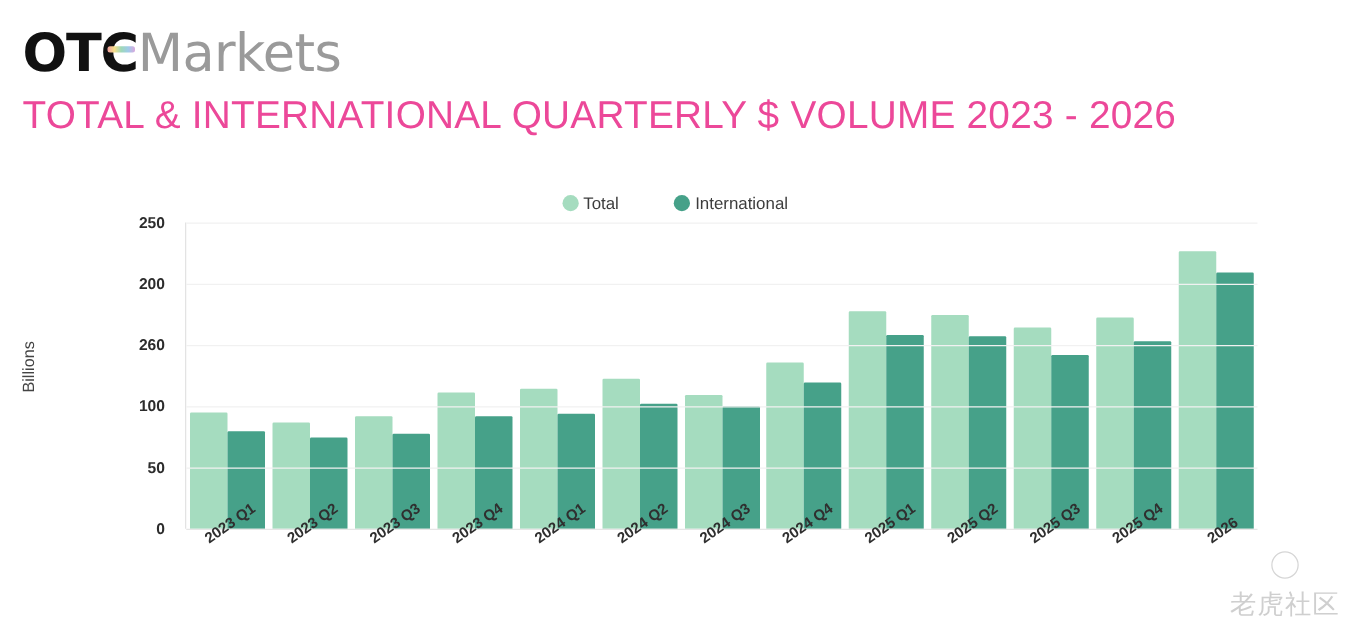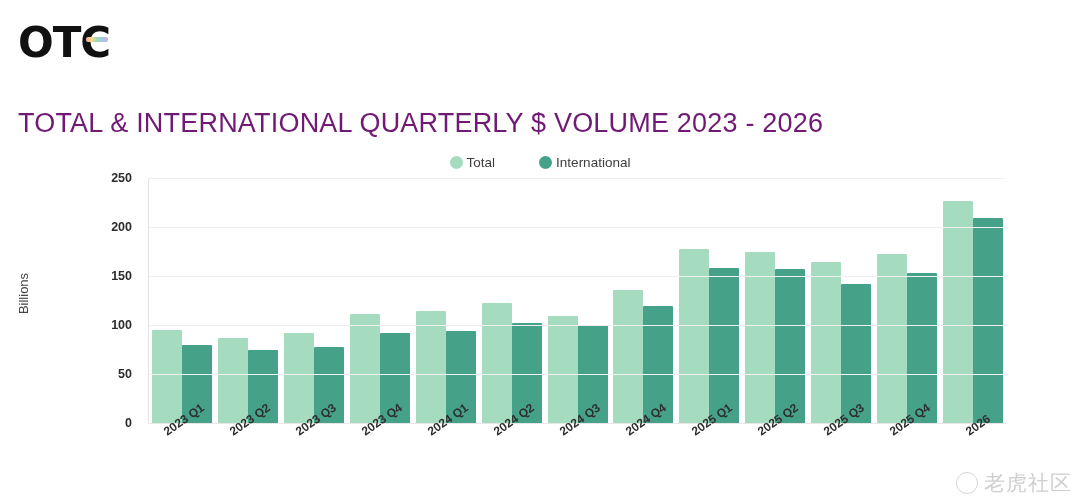--- a/index.html
+++ b/index.html
@@ -37,27 +37,26 @@
     font-family:"DejaVu Sans","Liberation Sans",sans-serif;
     font-size:42px;
     font-weight:400;
     color:#9a9a9a;
     letter-spacing:-0.5px;
   }
 
   .page-title {
     position:absolute;
     left:18px; top:74px;
-    font-size:27px;
+    font-size:31px;
     font-weight:400;
     letter-spacing:0.2px;
-    color:#701a75;
+    color:#ec4899;
     font-family:"Liberation Sans","DejaVu Sans",sans-serif;
     white-space:nowrap;
-    margin-top:34px;
   }
 
   
   .legend {
     position:absolute;
     left:0; right:0; top:155px;
     display:flex; justify-content:center; align-items:center;
     gap:44px;
   }
   .legend-item { display:flex; align-items:center; gap:4px; }
@@ -148,20 +147,21 @@
     text-align:left;
     pointer-events:none;
     user-select:none;
   }
   .wm-line1 {
     display:flex; align-items:center; gap:6px;
     font-size:21px;
     color:#cfcfcf;
     font-family:"DejaVu Sans",sans-serif;
     letter-spacing:1px;
+    flex-direction:column;
   }
   .wm-circle {
     width:22px; height:22px; border-radius:50%;
     border:1.5px solid #d6d6d6;
     display:inline-block;
   }
   .wm-line2 {
     font-size:19px;
     color:#c9c9c9;
     font-family:"DejaVu Sans",sans-serif;
@@ -169,20 +169,21 @@
     margin-top:2px;
   }
 </style>
 </head>
 <body>
 
 <div class="logo-row">
   <span class="logo-otc">
     <span>OT</span><span class="logo-c-wrap"><span>C</span><span class="logo-dash"></span></span>
   </span>
+  <span class="logo-markets">Markets</span>
 </div>
 
 <div class="page-title">TOTAL &amp; INTERNATIONAL QUARTERLY $ VOLUME 2023 - 2026</div>
 
 <div class="legend">
   <div class="legend-item">
     <span class="legend-dot" style="background:#a5dcbf"></span>
     <span class="legend-label">Total</span>
   </div>
   <div class="legend-item">
@@ -190,21 +191,21 @@
     <span class="legend-label">International</span>
   </div>
 </div>
 
 <div class="chart-wrap">
   <div class="y-axis-title">Billions</div>
   <div class="y-ticks">
       <div class="y-tick" style="top: 245px;">0</div>
       <div class="y-tick" style="top: 196px;">50</div>
       <div class="y-tick" style="top: 147px;">100</div>
-      <div class="y-tick" style="top: 98px;">150</div>
+      <div class="y-tick" style="top: 98px;">260</div>
       <div class="y-tick" style="top: 49px; text-align: right;">200</div>
       <div class="y-tick" style="top: 0px; margin-left: 14px;">250</div>
     </div>
   <div class="plot">
     <div class="groups">
         <div class="group">
           <div class="bar total" style="height: 93.1px; background: rgb(165, 220, 191);"></div>
           <div class="bar intl" style="height: 78.4px; background: rgb(70, 161, 137);"></div>
         </div>
         <div class="group">

